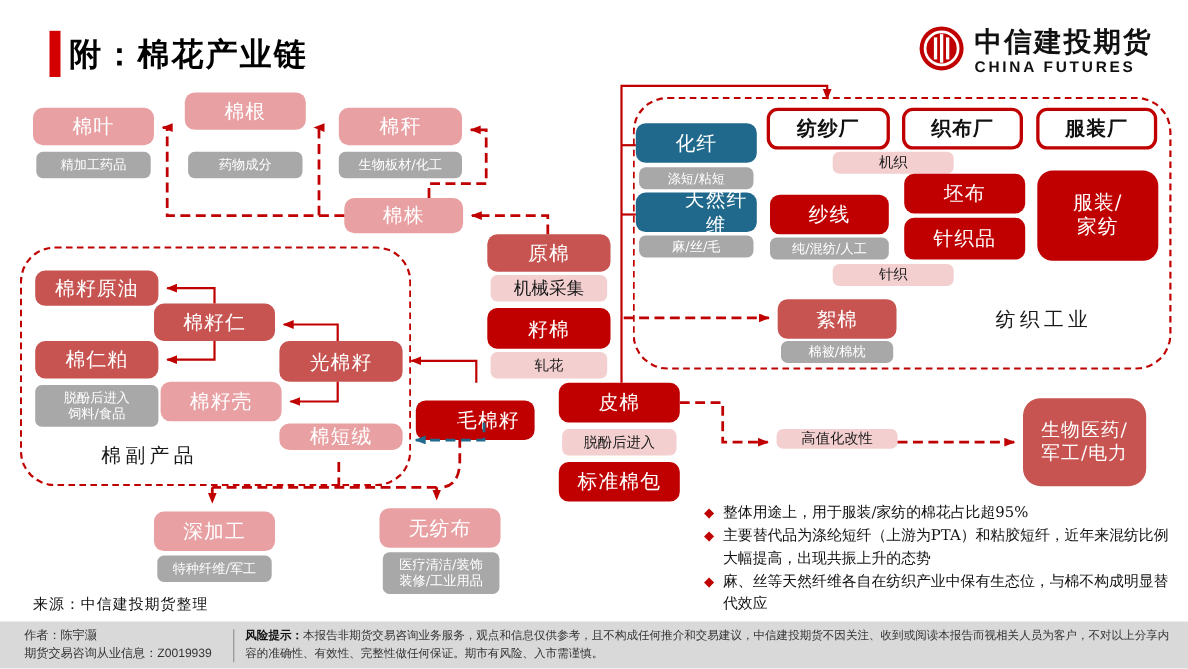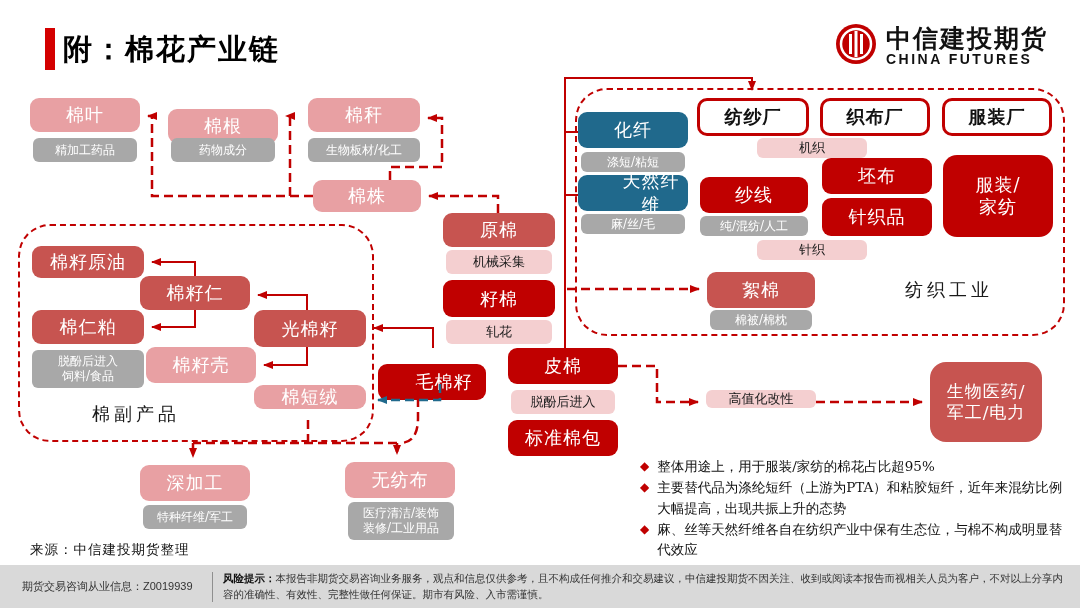--- a/index.html
+++ b/index.html
@@ -66,28 +66,28 @@
       <span class="cn">中信建投期货</span>
       <span class="en">CHINA FUTURES</span>
     </span>
   </div>
 
   <div class="abs container-dashed" style="left:18px;top:224px;width:356px;height:218px;"></div>
   <div class="abs container-dashed" style="left:575px;top:88px;width:490px;height:248px;"></div>
 
   <div class="abs box pink" style="left:30px;top:98px;width:110px;height:34px;">棉叶</div>
   <div class="abs box gray small" style="left:33px;top:138px;width:104px;height:24px;">精加工药品</div>
-  <div class="abs box pink" style="left:168px;top:109px;width:110px;height:34px;">棉根</div>
+  <div class="abs box pink" style="left:168px;top:84px;width:110px;height:34px;">棉根</div>
   <div class="abs box gray small" style="left:171px;top:138px;width:104px;height:24px;">药物成分</div>
   <div class="abs box pink" style="left:308px;top:98px;width:112px;height:34px;">棉秆</div>
   <div class="abs box gray small" style="left:308px;top:138px;width:112px;height:24px;">生物板材/化工</div>
   <div class="abs box pink" style="left:313px;top:180px;width:108px;height:32px;">棉株</div>
 
   <div class="abs box medium" style="left:443px;top:213px;width:112px;height:34px;">原棉</div>
-  <div class="abs box lightpink small" style="left:446px;top:250px;width:106px;height:24px;font-size:13px;">机械采集</div>
+  <div class="abs box lightpink small" style="left:446px;top:250px;width:106px;height:24px;font-size:16px;">机械采集</div>
   <div class="abs box bright" style="left:443px;top:280px;width:112px;height:37px;">籽棉</div>
   <div class="abs box lightpink small" style="left:446px;top:320px;width:106px;height:24px;font-size:13px;">轧花</div>
   <div class="abs box bright" style="left:378px;top:364px;width:108px;height:36px;padding-left:24px;">毛棉籽</div>
   <div class="abs box bright" style="left:508px;top:348px;width:110px;height:36px;">皮棉</div>
   <div class="abs box lightpink small" style="left:511px;top:390px;width:104px;height:24px;font-size:13px;">脱酚后进入</div>
   <div class="abs box bright" style="left:508px;top:420px;width:110px;height:36px;">标准棉包</div>
 
   <div class="abs box medium" style="left:32px;top:246px;width:112px;height:32px;">棉籽原油</div>
   <div class="abs box medium" style="left:140px;top:276px;width:110px;height:34px;">棉籽仁</div>
   <div class="abs box gray small two-line" style="left:32px;top:350px;width:112px;height:38px;">
@@ -149,20 +149,21 @@
     <div class="bullet">
       <span class="dm">◆</span>
       <span>麻、丝等天然纤维各自在纺织产业中保有生态位，与棉不构成明显替代效应</span>
     </div>
   </div>
 
   <div class="abs" id="source">来源：中信建投期货整理</div>
 
   <div class="abs" id="footer">
     <div class="author">
+      <div>作者：陈宇灏</div>
       <div>期货交易咨询从业信息：Z0019939</div>
     </div>
     <div class="vdiv"></div>
     <div class="risk">
       <b>风险提示：</b><span>本报告非期货交易咨询业务服务，观点和信息仅供参考，且不构成任何推介和交易建议，中信建投期货不因关注、收到或阅读本报告而视相关人员为客户，不对以上分享内容的准确性、有效性、完整性做任何保证。期市有风险、入市需谨慎。</span>
     </div>
   </div>
 
   <svg class="overlay" width="1080" height="608">
     <defs>

